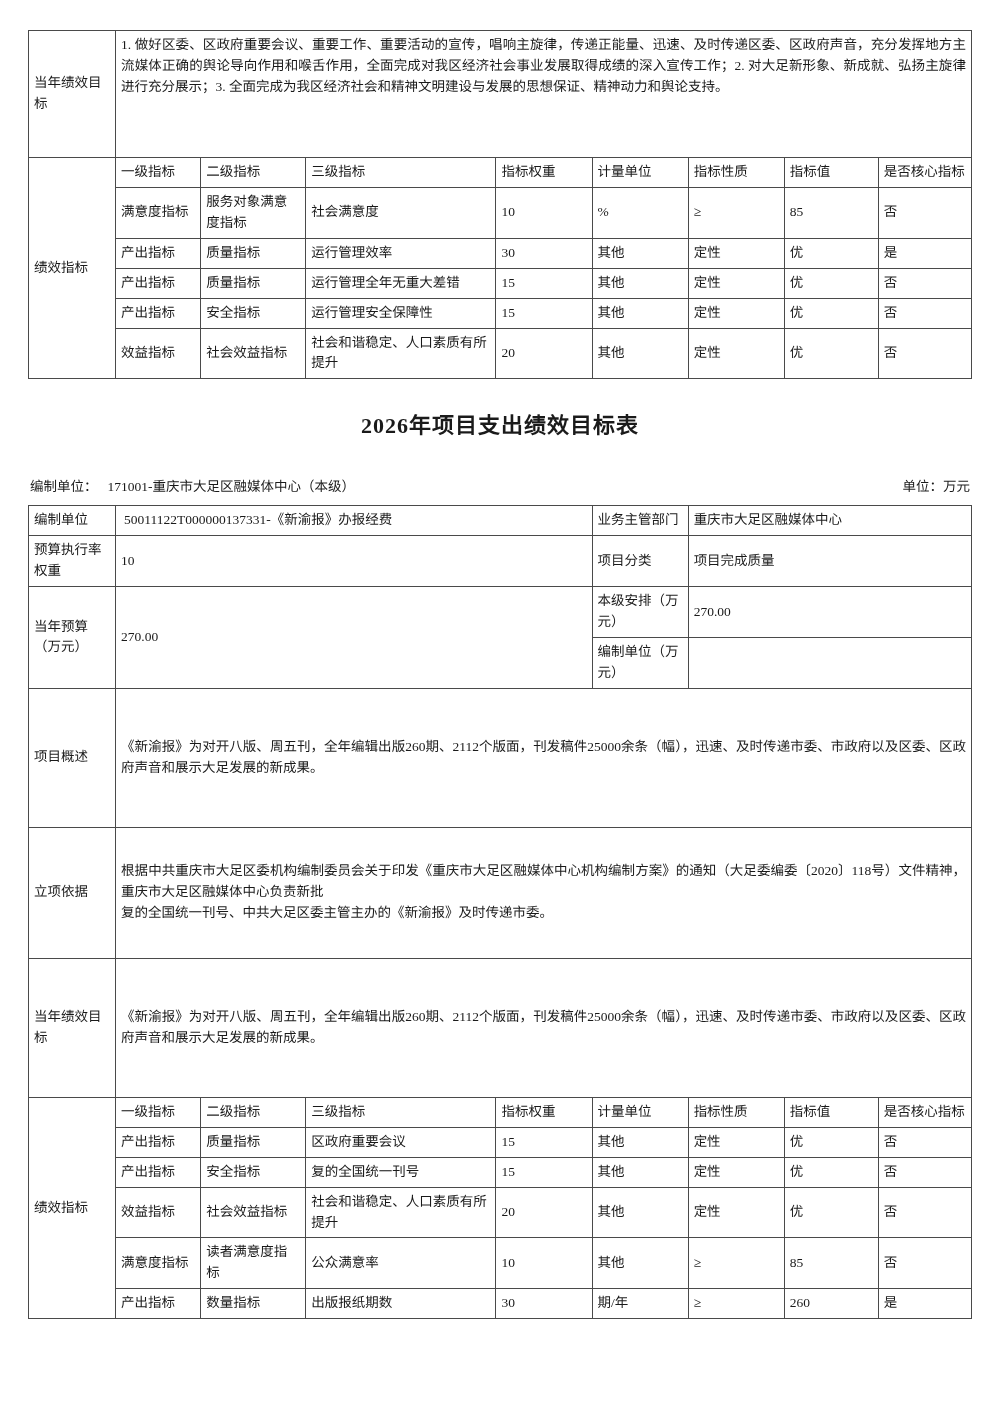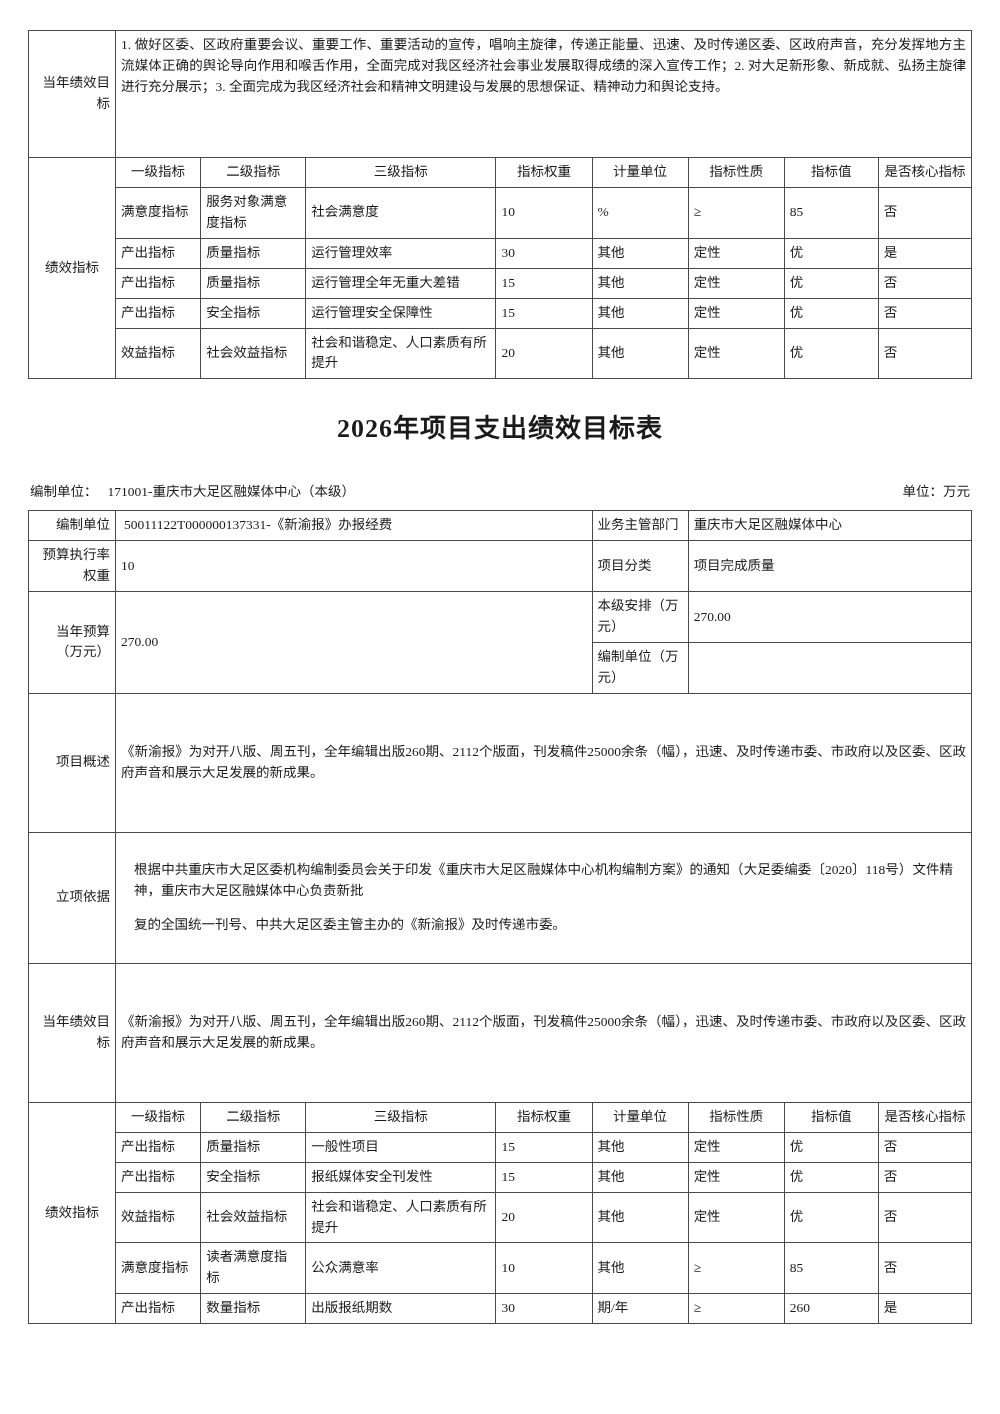--- a/index.html
+++ b/index.html
@@ -36,38 +36,38 @@
     line-height: 1.55;
     vertical-align: middle;
     word-wrap: break-word;
     overflow-wrap: break-word;
   }
   .c  { text-align: left; }
   .l  { text-align: left; }
 
   
   .rowlabel {
-    text-align: right;
+    text-align: left;
     font-size: 13.5px;
   }
 
   
   .sec1 { margin-top: 30px; }
   .goalcell {
     text-align: justify;
     text-justify: inter-ideograph;
     line-height: 1.75;
     font-size: 13.5px;
     padding: 8px 8px;
   }
 
   
   .doc-title {
     text-align: center;
-    font-size: 26px;
+    font-size: 22px;
     font-weight: bold;
     letter-spacing: 1px;
     margin: 28px 0 0 0;
     padding: 0;
     font-family: "Liberation Serif", "DejaVu Serif", serif;
   }
 
   
   .meta-line {
     display: flex;
@@ -83,25 +83,25 @@
   .meta-right { white-space: nowrap; }
 
   
   .block-cell {
     text-align: justify;
     text-justify: inter-ideograph;
     line-height: 1.8;
     padding: 10px 10px;
     font-size: 13.5px;
   }
-  .block-cell p { margin: 13px; }
+  .block-cell p { margin: 0; }
 
   
   .ind-head td {
-    text-align: center;
+    text-align: left;
     font-size: 13.5px;
     padding: 9px 4px;
   }
   .ind-body td { padding: 7px 6px; }
 </style>
 </head>
 <body>
 
 <div class="page">
 
@@ -266,32 +266,32 @@
         <td>指标权重</td>
         <td>计量单位</td>
         <td>指标性质</td>
         <td>指标值</td>
         <td>是否核心指标</td>
       </tr>
 
       <tr class="ind-body">
         <td class="l">产出指标</td>
         <td class="l">质量指标</td>
-        <td class="l">一般性项目</td>
+        <td class="l">区政府重要会议</td>
         <td class="c">15</td>
         <td class="c">其他</td>
         <td class="c">定性</td>
         <td class="c">优</td>
         <td class="c">否</td>
       </tr>
 
       <tr class="ind-body">
         <td class="l">产出指标</td>
         <td class="l">安全指标</td>
-        <td class="l">报纸媒体安全刊发性</td>
+        <td class="l">复的全国统一刊号</td>
         <td class="c">15</td>
         <td class="c">其他</td>
         <td class="c">定性</td>
         <td class="c">优</td>
         <td class="c">否</td>
       </tr>
 
       <tr class="ind-body">
         <td class="l">效益指标</td>
         <td class="l">社会效益指标</td>

